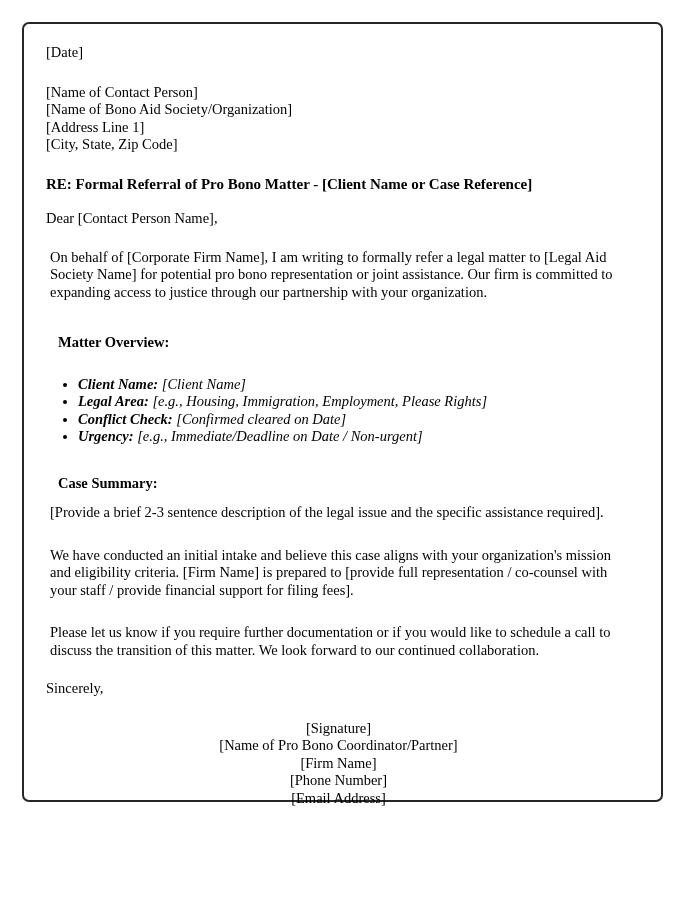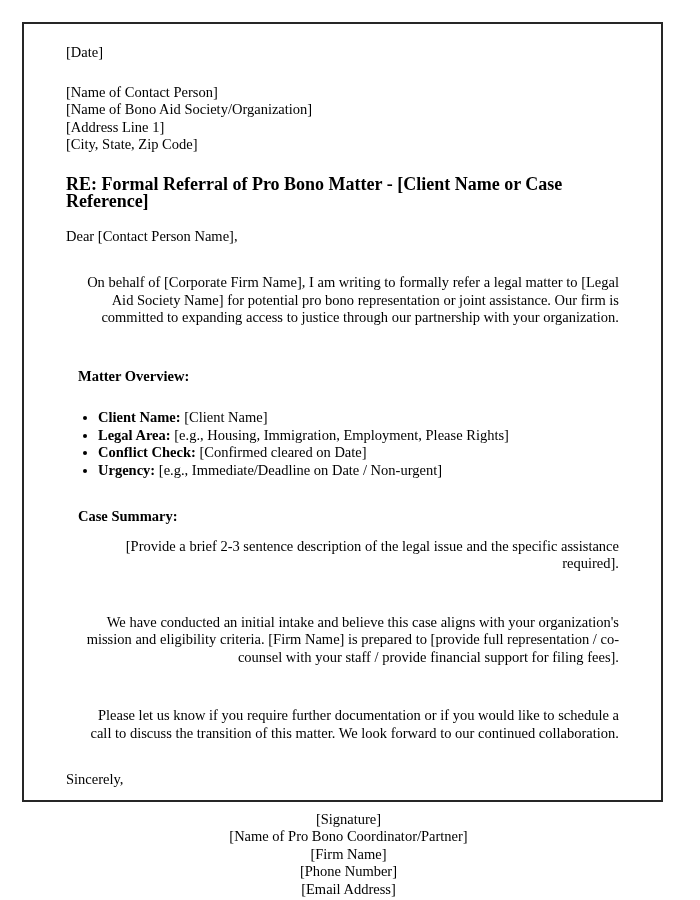--- a/index.html
+++ b/index.html
@@ -15,62 +15,62 @@
     overflow: hidden;
   }
   .page-frame {
     position: absolute;
     left: 22px;
     top: 22px;
     width: 641px;
     height: 780px;
     box-sizing: border-box;
     border: 2px solid #262626;
-    border-radius: 0;
+    border-radius: 7px;
     background: #ffffff;
-    padding-left: 20px;
   }
   .letter-body {
     padding: 20px 30px 0 22px;
     font-size: 14.5px;
     line-height: 17.5px;
   }
   .block {
     margin: 0;
   }
   .gap-lg { height: 22px; }
   .gap-md { height: 17px; }
   .gap-sm { height: 12px; }
 
   .addr-line { white-space: nowrap; }
 
   .subject-line {
     font-weight: bold;
-    font-size: 18px;
+    font-size: 15px;
   }
 
   .para {
-    margin: 12px;
-    text-align: right;
+    margin: 4px;
+    text-align: left;
   }
 
   .section-heading {
     font-weight: bold;
     margin: 12px;
   }
 
   ul.matter-list {
     margin: 0;
     padding: 0 0 0 32px;
     list-style: disc;
   }
   ul.matter-list li {
     margin: 0;
     padding: 0;
     line-height: 17.5px;
+    font-style: italic;
   }
   ul.matter-list li .field-label {
     font-weight: bold;
   }
   .sig-line { white-space: nowrap; text-align: center; }
 </style>
 </head>
 <body>
 
 <div class="page-frame">

